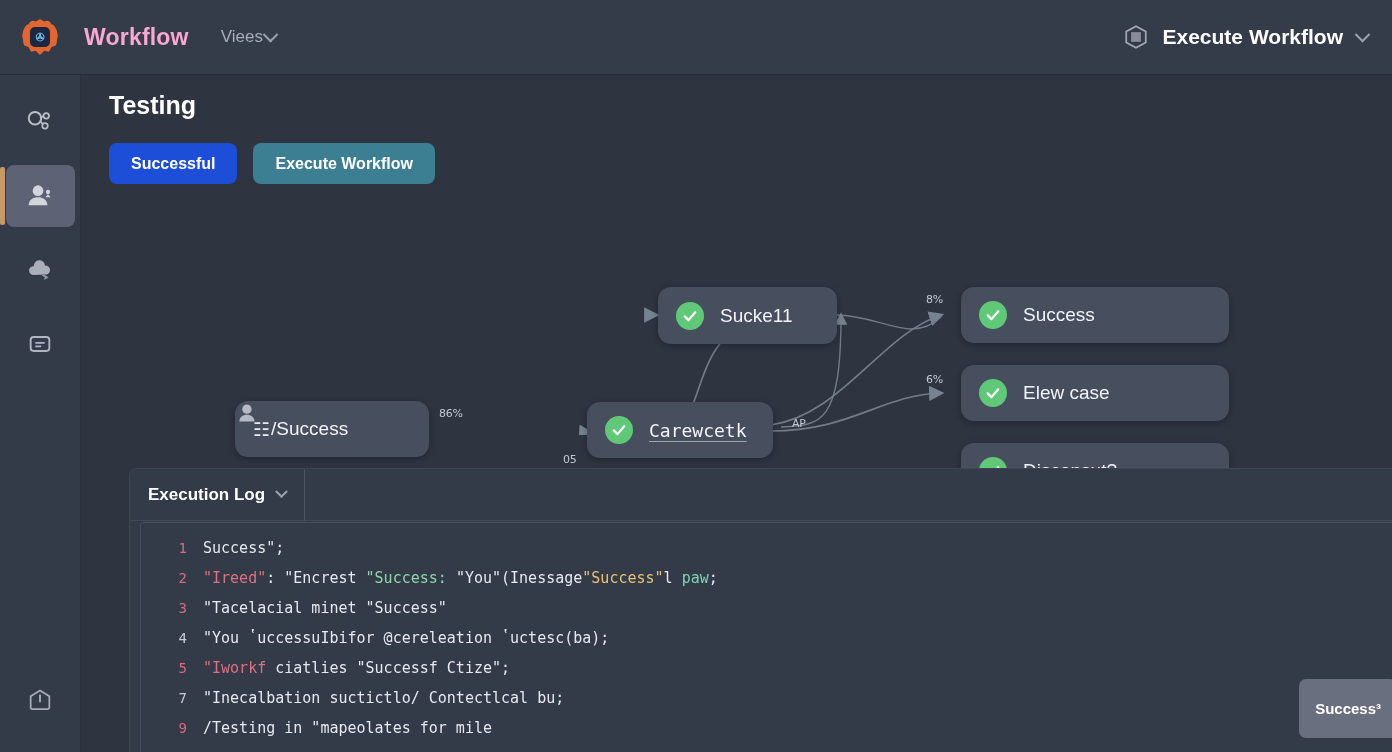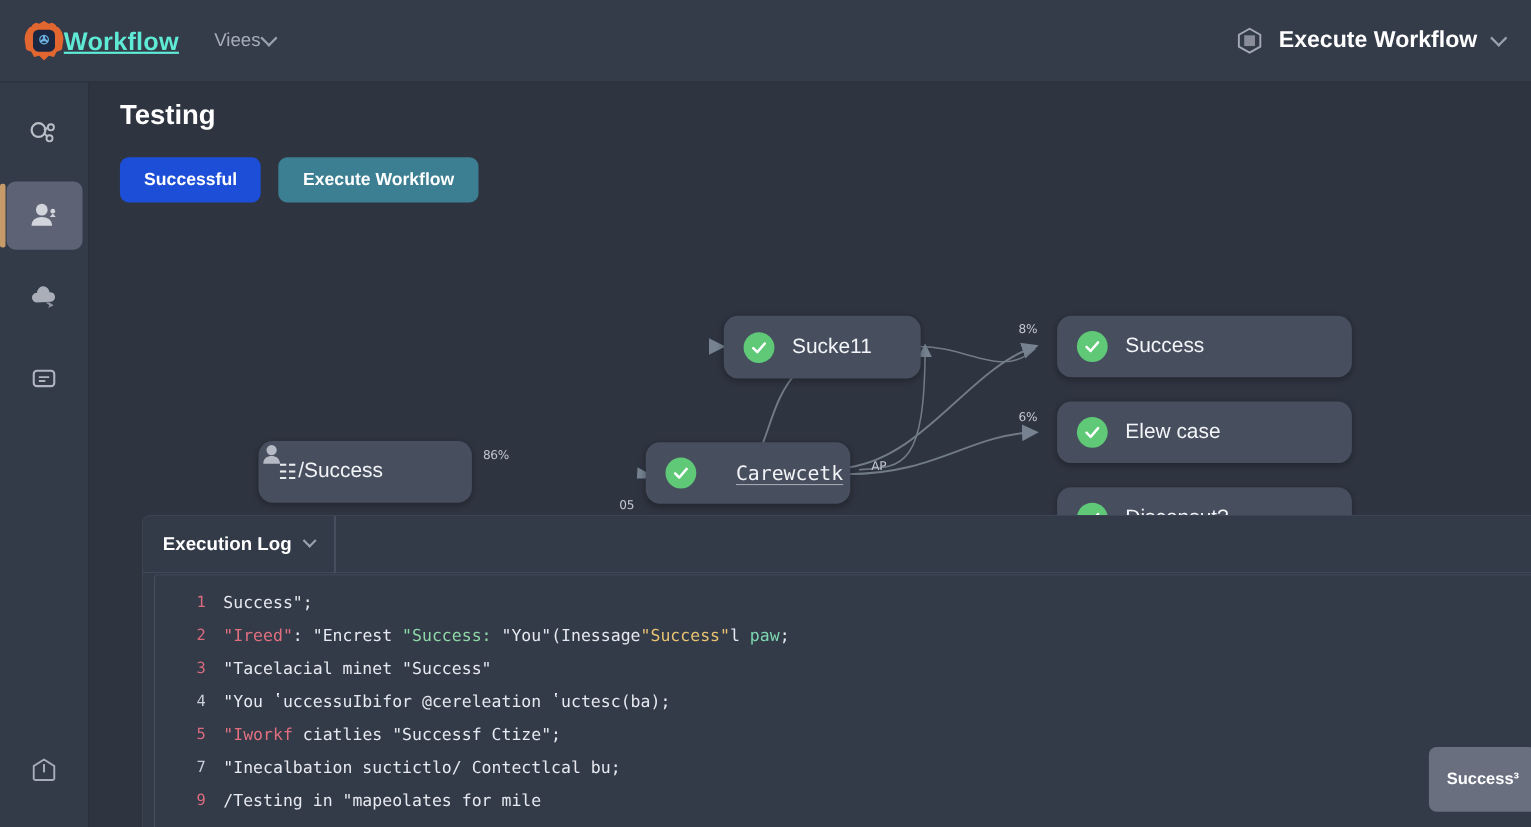--- a/index.html
+++ b/index.html
@@ -29,22 +29,22 @@
                        38% 88%, 25% 91%, 18% 78%, 4% 73%, 3% 60%, 0% 45%,
                        3% 31%, 4% 17%, 18% 15%, 25% 3%, 38% 7%);
   }
   .logo-core {
     position: absolute; left: 8px; top: 8px; width: 20px; height: 20px;
     background: #1c2741; border-radius: 5px;
     display: flex; align-items: center; justify-content: center;
     color: #6fb9e8; font-size: 11px; font-weight: bold; line-height: 1;
   }
   .app-title {
-    color: #5eead4;
-    font-size: 23px; font-weight: bold; letter-spacing: .2px; text-decoration: underline;
+    margin-left: 26px; color: #f9a8d4;
+    font-size: 23px; font-weight: bold; letter-spacing: .2px;
   }
   .views-menu {
     margin-left: 32px; display: flex; align-items: center; gap: 2px;
     color: #a7adbb; font-size: 17px; cursor: pointer;
   }
   .chev { display: inline-block; width: 11px; height: 11px;
           border-right: 2px solid #9aa1af; border-bottom: 2px solid #9aa1af;
           transform: rotate(45deg) translate(-2px,-2px); }
   .topbar-right {
     margin-left: auto; margin-right: 24px;
@@ -274,21 +274,21 @@
         </span>
         <span class="node-label">Sucke11</span>
       </div>
 
       <div class="node" style="left:506px; top:207px; width:186px; height:56px;">
         <span class="node-check">
           <svg width="18" height="18" viewBox="0 0 24 24">
               <path d="M5 12.5 L10 17.5 L19 7" fill="none" stroke="#fff" stroke-width="3" stroke-linecap="round" stroke-linejoin="round"></path>
             </svg>
         </span>
-        <span class="node-label mono" style="text-decoration:underline; text-decoration-color:rgba(235,238,243,.55); text-underline-offset:4px;margin-left:20px;">Carewcetk</span>
+        <span class="node-label mono" style="text-decoration:underline; text-decoration-color:rgba(235,238,243,.55); text-underline-offset:4px;">Carewcetk</span>
       </div>
 
       <div class="node" style="left:880px; top:92px; width:268px; height:56px;">
         <span class="node-check">
           <svg width="18" height="18" viewBox="0 0 24 24">
               <path d="M5 12.5 L10 17.5 L19 7" fill="none" stroke="#fff" stroke-width="3" stroke-linecap="round" stroke-linejoin="round"></path>
             </svg>
         </span>
         <span class="node-label">Success</span>
       </div>

